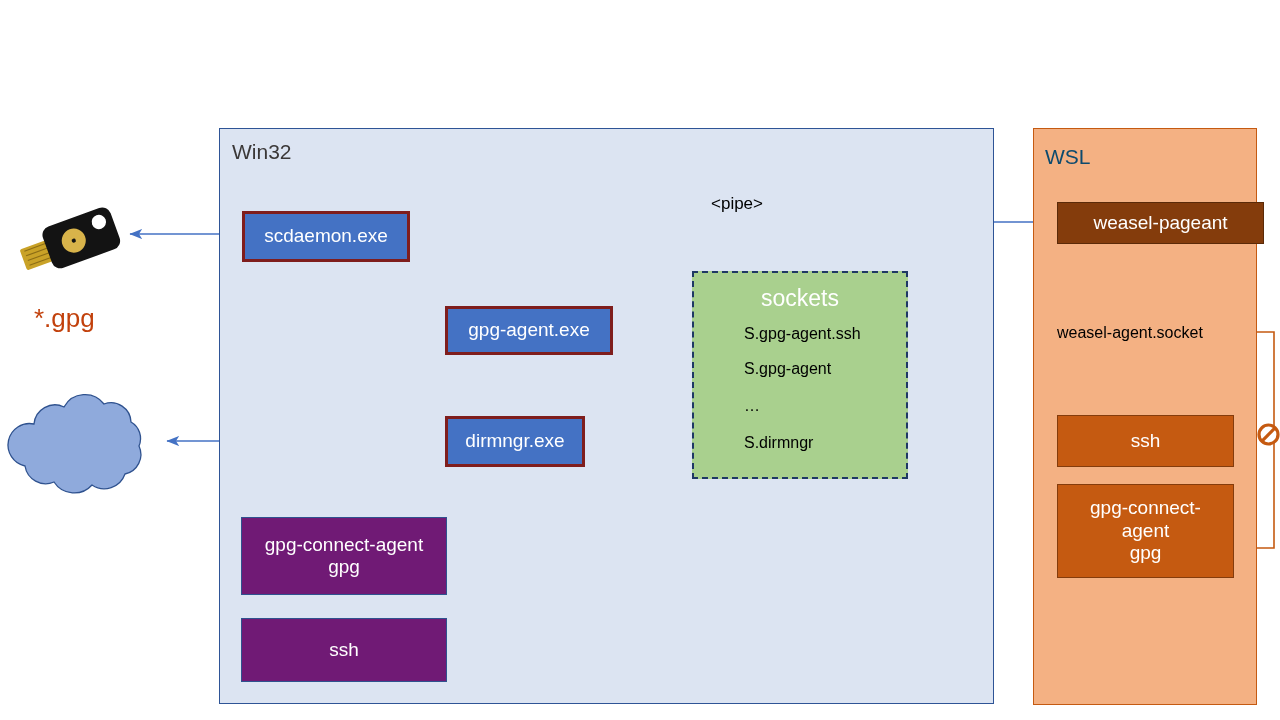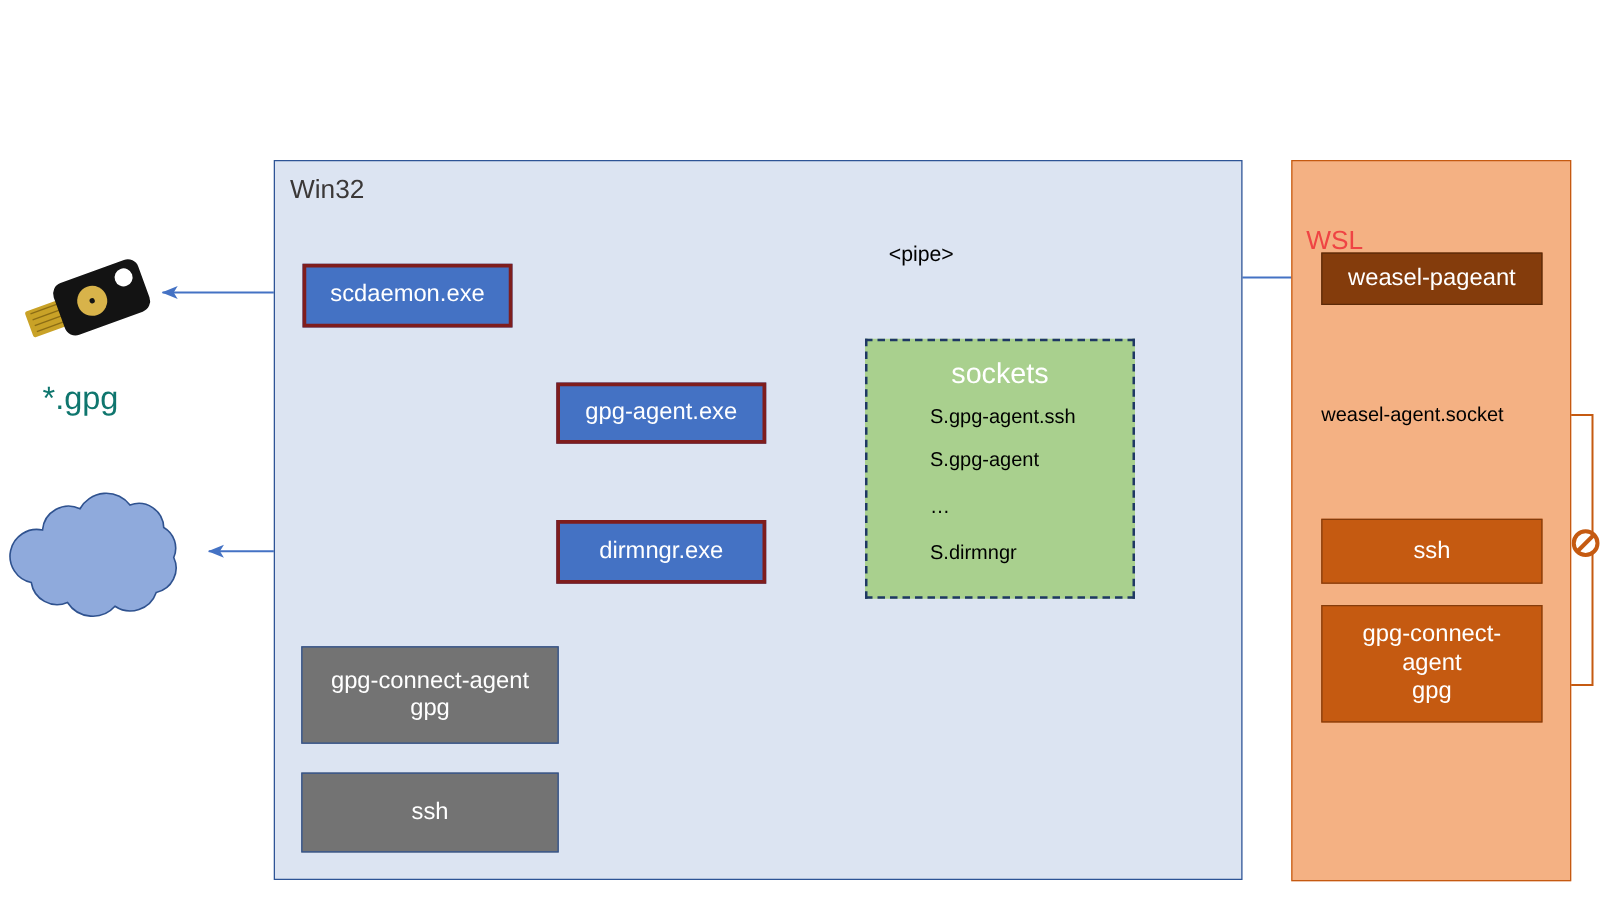--- a/index.html
+++ b/index.html
@@ -8,38 +8,38 @@
     font-family:"Liberation Sans", sans-serif;
     overflow:hidden;position:relative;
   }
   #stage{position:absolute;left:0;top:0;width:1280px;height:720px;}
   svg.wires{position:absolute;left:0;top:0;width:1280px;height:720px;pointer-events:none;}
 
   .container-box{position:absolute;box-sizing:border-box;}
   .win32-box{background:#DCE4F2;border:1.5px solid #2E5496;}
   .wsl-box{background:#F4B183;border:1.5px solid #C55A11;}
   .container-title{position:absolute;font-size:21px;color:#3B3838;}
-  .wsl-title{color:#ef4444;margin-top:36px;}
+  .wsl-title{color:#0c4a6e;}
 
   .node{position:absolute;box-sizing:border-box;display:flex;
         align-items:center;justify-content:center;text-align:center;
         color:#ffffff;line-height:1.18;}
   .blue-node{background:#4472C4;border:3px solid #7f1d1d;font-size:19px;}
-  .cyan-node{background:#737373;border:1px solid #2F528F;font-size:19px;}
+  .cyan-node{background:#701a75;border:1px solid #2F528F;font-size:19px;}
   .orange-node{background:#C55A11;border:1px solid #843C0C;font-size:19px;}
   .darkbrown-node{background:#843C0C;border:1px solid #5B2A08;font-size:19px;}
 
   .sockets-box{position:absolute;box-sizing:border-box;background:#A9D08E;
       border:2px dashed #1F3864;}
   .sockets-title{position:absolute;width:100%;text-align:center;color:#ffffff;font-size:23px;}
   .socket-item{position:absolute;font-size:16px;color:#000000;left:50px;}
 
   .plain-label{position:absolute;font-size:16px;color:#000000;}
   .pipe-label{position:absolute;font-size:17px;color:#000000;}
-  .gpg-label{position:absolute;font-size:26px;color:#0f766e;}
+  .gpg-label{position:absolute;font-size:26px;color:#c2410c;}
 
   .cloud-text{position:absolute;width:100%;text-align:center;color:#ffffff;
       font-size:14px;line-height:1.45;top:29px;}
   .cloud-wrap{position:absolute;}
   .yubikey{position:absolute;}
   .noentry{position:absolute;}
 </style>
 </head>
 <body>
 
@@ -89,41 +89,41 @@
     </g>
   </svg>
 
   <div class="container-box win32-box" style="left:219px;top:128px;width:775px;height:576px;"></div>
   <div class="container-title" style="left:232px;top:140px;">Win32</div>
 
   <div class="node blue-node" style="left:242px;top:211px;width:168px;height:51px;">scdaemon.exe</div>
 
   <div class="node blue-node" style="left:445px;top:306px;width:168px;height:49px;">gpg-agent.exe</div>
 
-  <div class="node blue-node" style="left:445px;top:416px;width:168px;height:51px;">dirmngr.exe</div>
+  <div class="node blue-node" style="left:445px;top:416px;width:140px;height:51px;">dirmngr.exe</div>
 
   <div class="node cyan-node" style="left:241px;top:517px;width:206px;height:78px;white-space:pre-line;">gpg-connect-agent
 gpg</div>
 
   <div class="node cyan-node" style="left:241px;top:618px;width:206px;height:64px;">ssh</div>
 
   <div class="pipe-label" style="left:711px;top:194px;">&lt;pipe&gt;</div>
 
   <div class="sockets-box" style="left:692px;top:271px;width:216px;height:208px;">
     <div class="sockets-title" style="top:12px;">sockets</div>
     <div class="socket-item" style="top:52px;">S.gpg-agent.ssh</div>
     <div class="socket-item" style="top:87px;">S.gpg-agent</div>
     <div class="socket-item" style="top:124px;">…</div>
     <div class="socket-item" style="top:161px;">S.dirmngr</div>
   </div>
 
   <div class="container-box wsl-box" style="left:1033px;top:128px;width:224px;height:577px;"></div>
   <div class="container-title wsl-title" style="left:1045px;top:145px;">WSL</div>
 
-  <div class="node darkbrown-node" style="left:1057px;top:202px;width:177px;height:42px;">weasel-pageant</div>
+  <div class="node darkbrown-node" style="left:1057px;top:202px;width:207px;height:42px;">weasel-pageant</div>
 
   <div class="plain-label" style="left:1057px;top:324px;">weasel-agent.socket</div>
 
   <div class="node orange-node" style="left:1057px;top:415px;width:177px;height:52px;">ssh</div>
 
   <div class="node orange-node" style="left:1057px;top:484px;width:177px;height:94px;white-space:pre-line;">gpg-connect-
 agent
 gpg</div>
 
   <div class="noentry" style="left:1257px;top:423px;width:23px;height:23px;">

